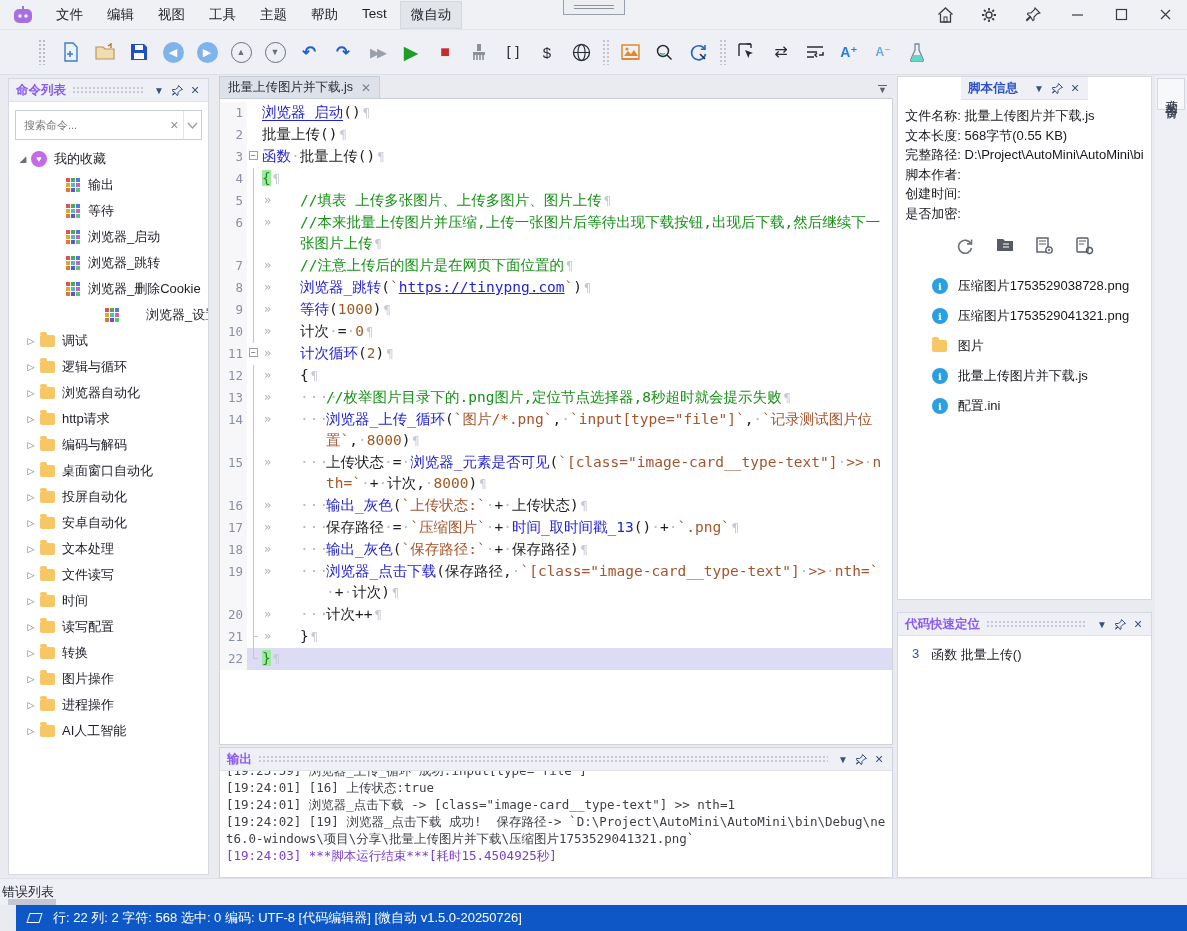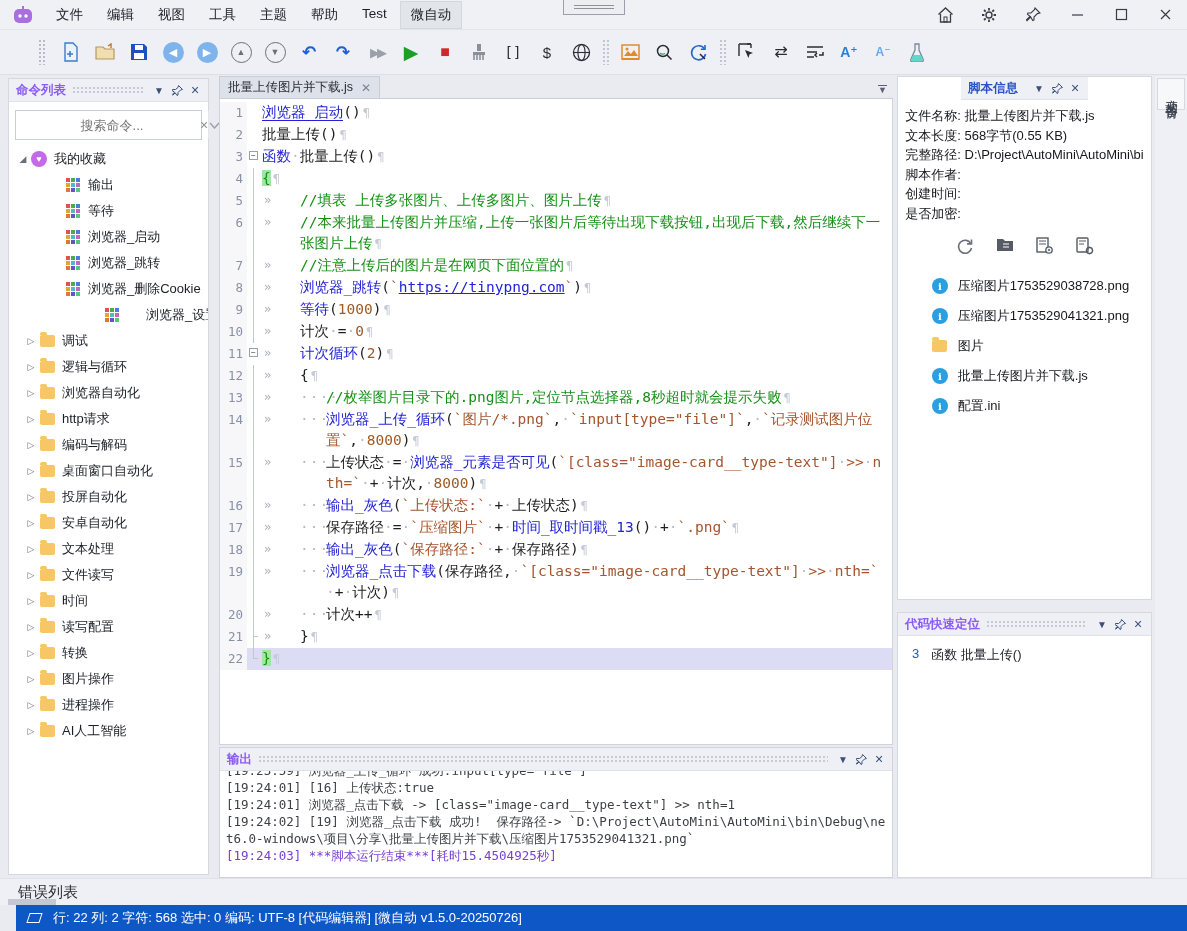--- a/index.html
+++ b/index.html
@@ -28,21 +28,21 @@
   .panel{background:#fff;border:1px solid #d5d8e0;}
   .panel-hd{height:23px;display:flex;align-items:center;padding:0 4px 0 7px;background:#eef0f5;border-bottom:1px solid #dfe2e8;}
   .panel-hd .ttl{font-size:12.5px;font-weight:bold;color:#8b5cf6;white-space:nowrap;}
   .panel-hd .ttl.blue{color:#2b50c8;}
   .panel-hd .dots{flex:1;height:8px;margin:0 6px;background:radial-gradient(#c6cad4 1px,transparent 1.2px);background-size:4px 4px;}
   .hd-btn{width:18px;height:18px;display:flex;align-items:center;justify-content:center;color:#39507a;font-size:10px;}
   .hd-btn.x{font-size:14px;}
   
   #sidebar{left:8px;top:78px;width:201px;height:797px;}
   #search-row{height:30px;margin:8px 6px 6px 6px;border:1px solid #c9cdd8;display:flex;align-items:center;background:#fff;}
-  #search-input{flex:1;border:none;outline:none;font-size:13px;color:#9aa0ac;padding-left:8px;font-family:inherit;background:transparent;text-align:center;}
+  #search-input{flex:1;border:none;outline:none;font-size:11px;color:#9aa0ac;padding-left:8px;font-family:inherit;background:transparent;}
   #search-clear{width:24px;text-align:center;color:#8a8f9a;font-size:14px;}
   #search-drop{width:26px;height:100%;display:flex;align-items:center;justify-content:center;color:#9aa0ac;border-left:1px solid #e2e5ea;}
   #tree{overflow:hidden;height:calc(100% - 70px);}
   .tree-row{height:26px;display:flex;align-items:center;font-size:13px;color:#1c1e26;}
   .tw{width:16px;text-align:center;color:#6b6f78;font-size:9px;flex:none;}
   .tree-row .lbl{margin-left:7px;white-space:nowrap;}
   .ico16{width:16px;height:16px;flex:none;display:flex;align-items:center;justify-content:center;}
   .heart{width:16px;height:16px;border-radius:50%;background:#c46ae6;color:#fff;font-size:9px;display:flex;align-items:center;justify-content:center;}
   .folder{width:15px;height:12px;background:#f7c665;border-radius:2px;position:relative;}
   .folder:before{content:"";position:absolute;left:0;top:-3px;width:7px;height:3px;background:#f7c665;border-radius:2px 2px 0 0;}
@@ -95,21 +95,21 @@
   .file-row{height:30px;display:flex;align-items:center;padding-left:12px;gap:10px;font-size:13px;color:#17181d;}
   .info-ic{width:16px;height:16px;border-radius:50%;background:#2b9fe0;color:#fff;font-size:10px;font-weight:bold;display:flex;align-items:center;justify-content:center;font-family:"DejaVu Serif",serif;}
   #locator{margin-top:12px;flex:1;display:flex;flex-direction:column;}
   .loc-row{padding:10px 0 0 14px;font-size:13px;color:#1c1e26;display:flex;gap:12px;}
   .loc-num{color:#2b50c8;}
   
   #right-strip{left:1155px;top:76px;width:32px;height:802px;background:#eef0f5;}
   #vtab{margin:2px 0 0 2px;width:28px;padding:10px 0;background:#f7f8fa;border:1px solid #d5d8e0;display:flex;justify-content:center;}
   #vtab span{writing-mode:vertical-rl;font-size:12.5px;color:#3a3f4d;letter-spacing:2px;}
   
-  #error-bar{left:0;top:878px;width:1187px;height:27px;background:#eef0f5;display:flex;align-items:center;padding-left:18px;font-size:15px;color:#2a2d35;border-top:1px solid #dfe2e8;}
+  #error-bar{left:0;top:878px;width:1187px;height:27px;background:#eef0f5;display:flex;align-items:center;padding-left:2px;font-size:13px;color:#2a2d35;border-top:1px solid #dfe2e8;}
   #error-tab-ind{position:absolute;left:8px;top:21px;width:48px;height:6px;background:#c3c8d2;}
   #statusbar{left:16px;top:905px;width:1187px;height:26px;background:#0d57c6;color:#fff;display:flex;align-items:center;font-size:13px;}
   #status-icon{width:13px;height:10px;border:1px solid #fff;transform:skewX(-18deg);margin:0 12px 0 12px;flex:none;}
   svg{display:block;}
 </style>
 </head>
 <body>
 
 <div id="titlebar" class="abs">
   <span id="app-icon">

